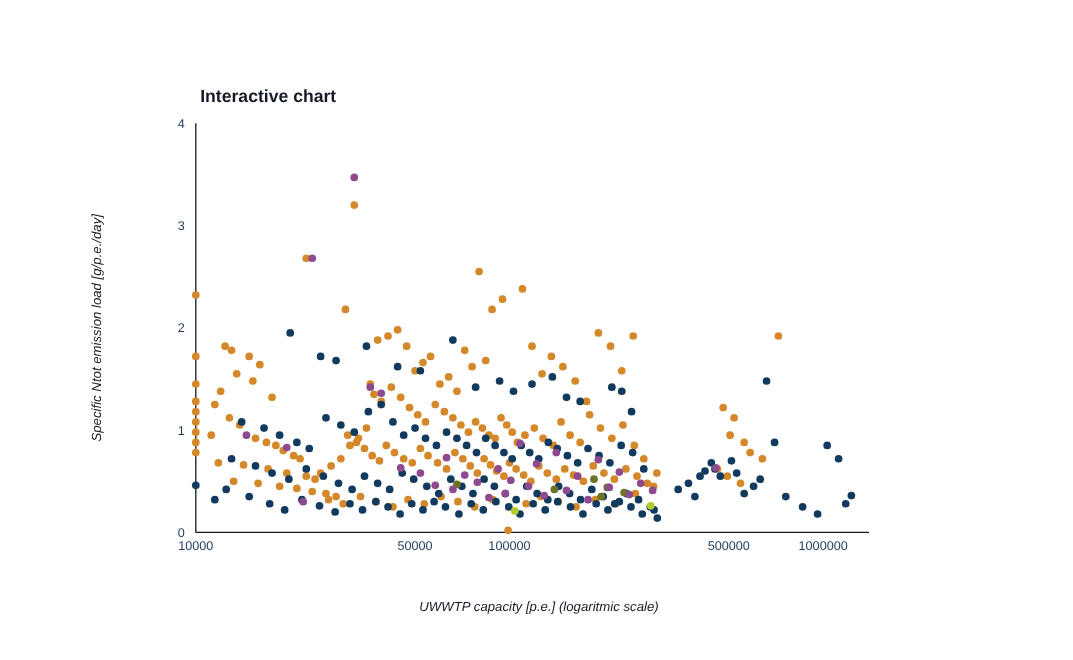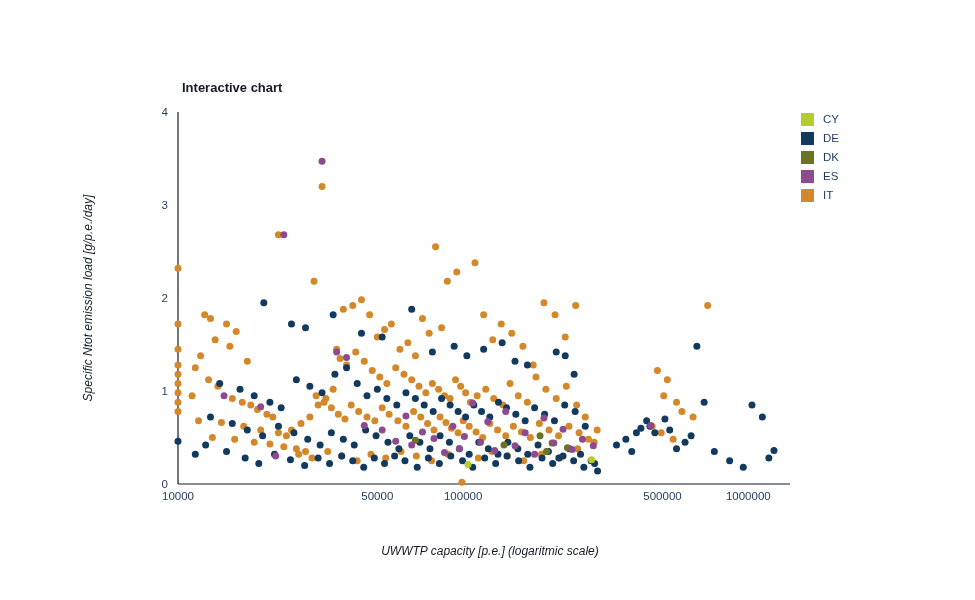--- a/index.html
+++ b/index.html
@@ -18,21 +18,21 @@
   #chart-root {
     position: absolute;
     left: 0; top: 0;
     width: 975px;
     height: 600px;
   }
   #chart-title {
     position: absolute;
     left: 182px;
     top: 80px;
-    font-size: 13px;
+    font-size: 16px;
     font-weight: bold;
     color: #151a26;
     letter-spacing: 0px;
     white-space: nowrap;
   }
   #plot-svg {
     position: absolute;
     left: 0;
     top: 0;
   }
@@ -465,36 +465,14 @@
           <circle cx="593.30" cy="445.87" r="3.5" fill="#8e4a8e"></circle>
           <circle cx="650.81" cy="425.41" r="3.5" fill="#8e4a8e"></circle>
         </g>
         <g>
           <circle cx="468.02" cy="464.47" r="3.5" fill="#b5cc2b"></circle>
           <circle cx="591.56" cy="459.82" r="3.5" fill="#b5cc2b"></circle>
         </g>
       </g>
   </svg>
 
-  <div id="legend">
-      <div class="legend-row">
-        <span class="legend-swatch" style="background: rgb(181, 204, 43);"></span>
-        <span class="legend-label">CY</span>
-      </div>
-      <div class="legend-row">
-        <span class="legend-swatch" style="background: rgb(18, 58, 94);"></span>
-        <span class="legend-label">DE</span>
-      </div>
-      <div class="legend-row">
-        <span class="legend-swatch" style="background: rgb(107, 115, 36);"></span>
-        <span class="legend-label">DK</span>
-      </div>
-      <div class="legend-row">
-        <span class="legend-swatch" style="background: rgb(142, 74, 142);"></span>
-        <span class="legend-label">ES</span>
-      </div>
-      <div class="legend-row">
-        <span class="legend-swatch" style="background: rgb(212, 136, 42);"></span>
-        <span class="legend-label">IT</span>
-      </div>
-    </div>
 
 </div>
 
 </body></html>

